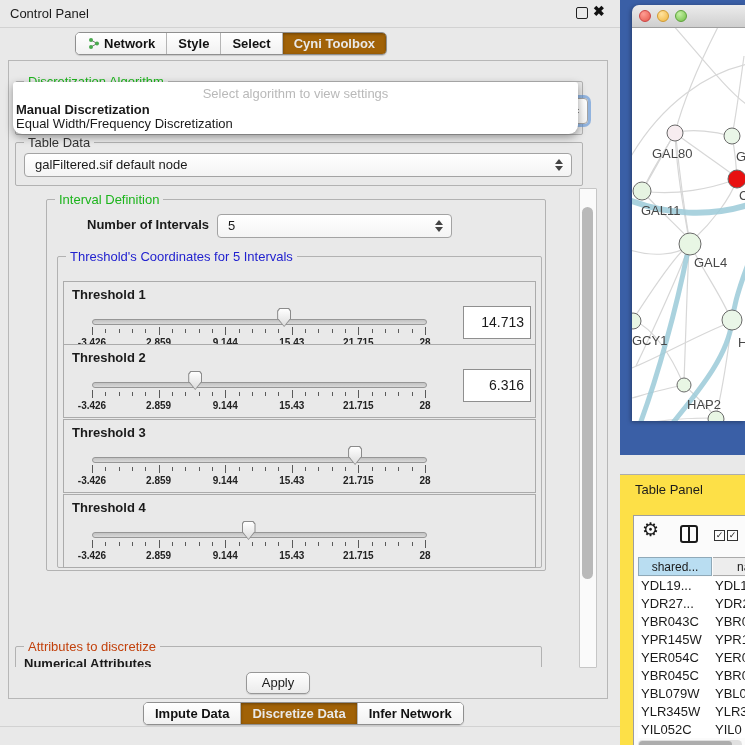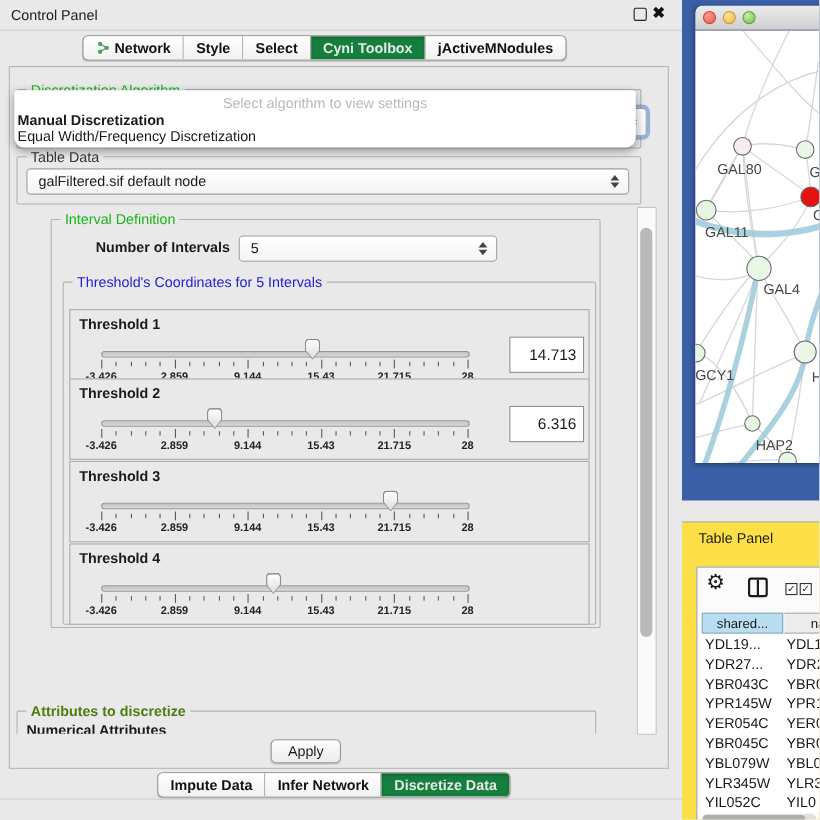--- a/index.html
+++ b/index.html
@@ -14,21 +14,21 @@
   .close-ic{left:593px;top:3px;font-size:14px;font-weight:bold;color:#111;}
   .hline{height:1px;background:#d2d2d2;left:0;width:620px;}
 
   
   .tabstrip{display:inline-flex;height:21px;border:1px solid #8f8f8f;border-radius:5px;
             overflow:hidden;background:#fff;box-shadow:0 1px 1px rgba(0,0,0,.15);}
   .tab{display:flex;align-items:center;gap:4px;padding:0 11px;font-size:13px;font-weight:bold;
        color:#111;background:linear-gradient(#ffffff,#f1f1f1);border-left:1px solid #b5b5b5;
        white-space:nowrap;cursor:default;}
   .tab:first-child{border-left:none;}
-  .tab.sel{background:#15803d;color:#e9e9e9;box-shadow:inset 0 1px 3px rgba(0,0,0,.35);}
+  .tab.sel{background:#a16207;color:#e9e9e9;box-shadow:inset 0 1px 3px rgba(0,0,0,.35);}
 
   
   .content{left:8px;top:60px;width:598px;height:637px;border:1px solid #b7b7b7;background:#e9e9e9;}
 
   
   .grp{position:absolute;border:1px solid #b2b2b2;border-radius:2px;}
   .grp-title{position:absolute;top:-8px;left:8px;background:#e9e9e9;padding:0 4px;font-size:13px;line-height:15px;}
 
   
   .combo{position:absolute;background:linear-gradient(#ffffff,#f4f4f4);border:1px solid #a3a3a3;
@@ -124,23 +124,20 @@
         <span>Network</span>
       </div>
       <div class="tab">
         <span>Style</span>
       </div>
       <div class="tab">
         <span>Select</span>
       </div>
       <div class="tab sel">
         <span>Cyni Toolbox</span>
-      </div>
-      <div class="tab">
-        <span>jActiveMNodules</span>
       </div>
     </div></div>
 
 <div class="abs content">
 
   <div class="grp" style="left:6px;top:20px;width:566px;height:52px">
     <span class="grp-title" style="color: rgb(28, 180, 28);">Discretization Algorithm</span>
     <div class="combo focused" style="left:8px;top:16px;width:562px;height:24px">
       <span class="spin"></span>
     </div>
@@ -332,42 +329,42 @@
                 <span class="tlab" style="left: 199.8px;">15.43</span>
                 <span class="tlab" style="left: 266.4px;">21.715</span>
                 <span class="tlab" style="left: 333px;">28</span>
               </div>
   </div>
           </div>
       </div>
     </div>
 
     <div class="grp" style="left:6px;top:459px;width:525px;height:86px">
-      <span class="grp-title" style="color: #4d7c0f; font-weight: bold;">Attributes to discretize</span>
+      <span class="grp-title" style="color: #c2410c;">Attributes to discretize</span>
       <span class="abs" style="left:8px;top:9px;font-weight:bold">Numerical Attributes</span>
 
     </div>
   </div>
 
   <div class="abs vsb-track" style="left:570px;top:127px;width:16px;height:478px">
     <div class="sb-thumb" style="left:2px;top:18px;width:11px;height:372px"></div>
   </div>
 
   <div class="btn" style="left:237px;top:611px;width:62px;height:20px">Apply</div>
 </div>
 
 <div class="abs" style="left:143px;top:702px" id="bottom-tabs"><div class="tabstrip">
       <div class="tab">
         <span>Impute Data</span>
       </div>
+      <div class="tab sel">
+        <span>Discretize Data</span>
+      </div>
       <div class="tab">
         <span>Infer Network</span>
-      </div>
-      <div class="tab sel">
-        <span>Discretize Data</span>
       </div>
     </div></div>
 <div class="abs hline" style="top:726px"></div>
 
 <div class="abs desktop" style="background: rgb(58, 95, 166);"></div>
 
 <div class="abs netwin">
   <div class="titlebar">
     <span class="tl" style="left:7px;background:radial-gradient(circle at 35% 30%,#ff9d93,#e4584c);border:1px solid #c44;box-sizing:border-box"></span>
     <span class="tl" style="left:25px;background:radial-gradient(circle at 35% 30%,#ffe3a0,#f0b53e);border:1px solid #cf9a34;box-sizing:border-box"></span>

